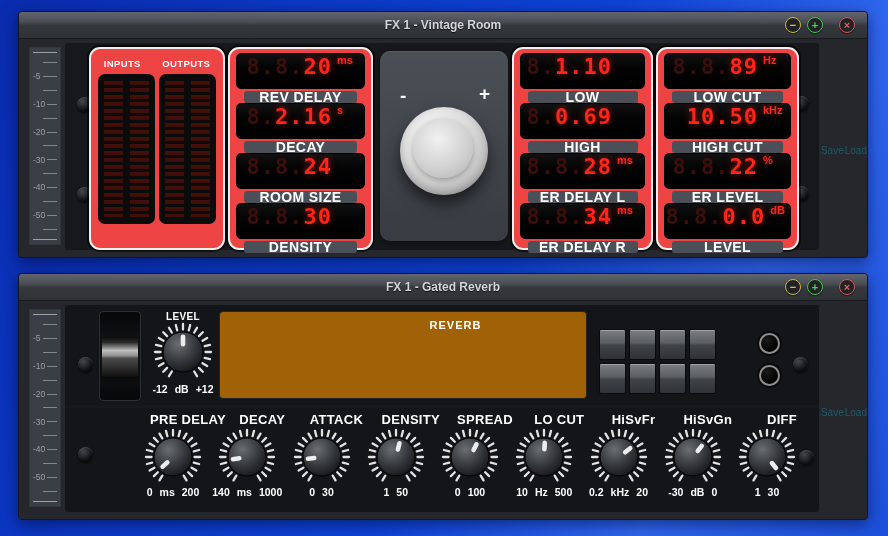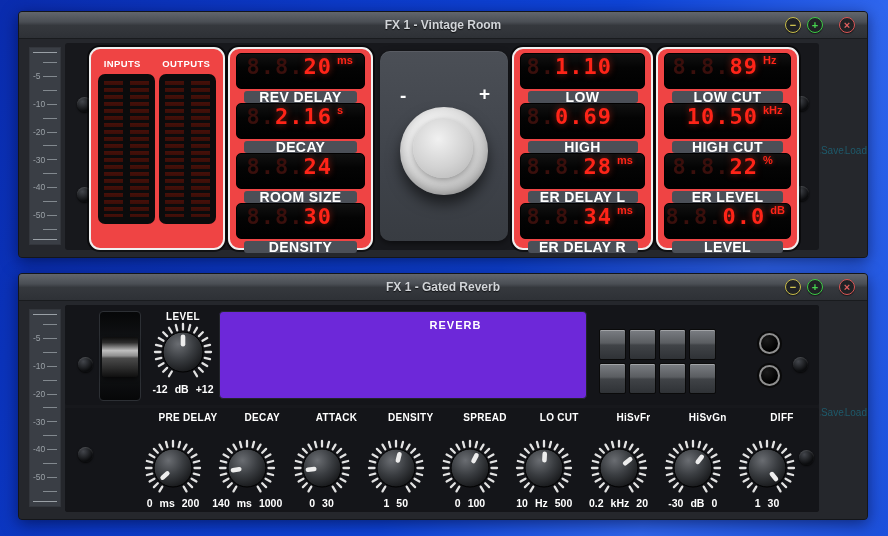--- a/index.html
+++ b/index.html
@@ -103,21 +103,21 @@
     box-shadow:0 2px 4px rgba(0,0,0,.6); }
 
   .levelgrp { position:absolute; left:80px; top:6px; width:76px; height:92px;
     display:flex; flex-direction:column; align-items:center; }
   .lvl-label { color:#fff; font-size:10px; font-weight:bold; letter-spacing:.4px; }
   .knob-range, .lvl-range { display:flex; justify-content:center; gap:7px; white-space:nowrap;
     color:#fff; font-size:10.5px; font-weight:bold; }
   .lvl-range { margin-top:-3px; }
 
   .disp-panel { position:absolute; left:154px; top:6px; width:368px; height:88px;
-    background:#6d28d9; border-radius:4px; border:1px solid #222529; }
+    background:#a16207; border-radius:4px; border:1px solid #222529; }
   .disp-title { position:absolute; left:119px; width:233px; top:7px; text-align:center;
     color:#fff; font-size:11px; font-weight:bold; letter-spacing:1px; }
   .lcd-green { position:absolute; left:119px; top:26px; width:233px; height:52px;
     background:linear-gradient(180deg,#4fbe72,#5ecf83 30%,#53c478 70%,#46b368);
     border:1px solid #0e3a1d; box-shadow:inset 0 3px 6px rgba(0,30,10,.35);
     display:flex; align-items:center; justify-content:center;
     font-family:"DejaVu Sans Mono",monospace; font-weight:bold; font-size:21px;
     letter-spacing:9px; text-indent:9px; color:#1a6b35; }
 
   .btn-grid { position:absolute; left:534px; top:24px; display:grid;
@@ -126,22 +126,22 @@
     background:linear-gradient(180deg,#7b7e83 0%,#5a5d61 45%,#404347 52%,#2f3236 100%);
     box-shadow:inset 0 1px 0 rgba(255,255,255,.3); }
 
   .roundbtns { position:absolute; left:694px; top:28px; display:flex; flex-direction:column; gap:11px; }
   .rbtn { width:21px; height:21px; border-radius:50%; background:radial-gradient(circle at 36% 30%,#1c1c1c,#000 70%);
     border:2px solid #8f8f8f; box-shadow:0 0 0 2px #0a0a0a; }
 
   .knob-row { position:absolute; left:0; right:0; top:4px; display:flex;
     justify-content:space-between; padding:0 20px 0 76px; }
   .knob-unit { width:64px; display:flex; flex-direction:column; align-items:center; }
-  .knob-label { color:#fff; font-size:10px; font-weight:bold; letter-spacing:.3px;
-    white-space:nowrap; margin-bottom:16px;padding-left:30px; }
+  .knob-label { color:#fff; font-size:13px; font-weight:bold; letter-spacing:.3px;
+    white-space:nowrap; margin-bottom:1px;padding-left:30px; }
 
   svg.io-icon { display:block; }
 </style>
 </head>
 <body>
 
 <svg width="0" height="0" style="position:absolute">
   <defs>
     <radialGradient id="knobGrad" cx="38%" cy="30%" r="78%">
       <stop offset="0" stop-color="#6a6d72"></stop>

